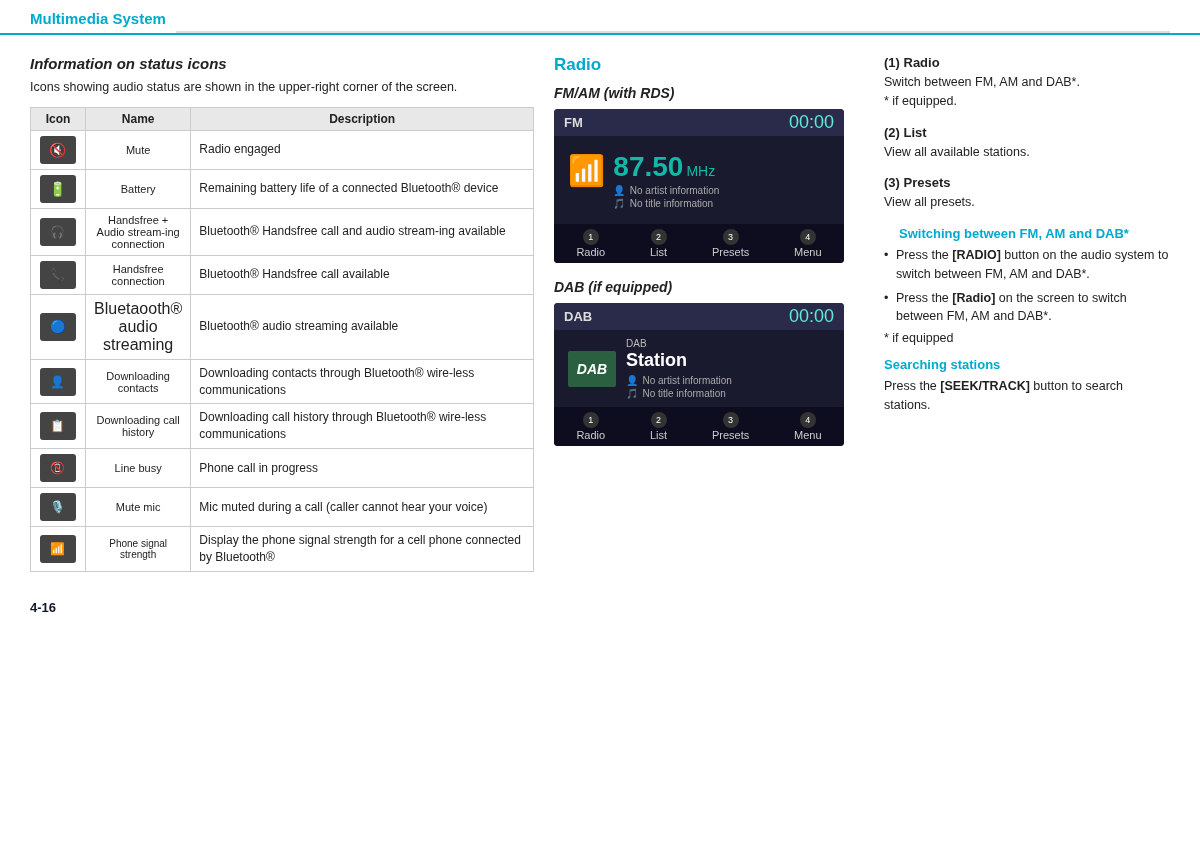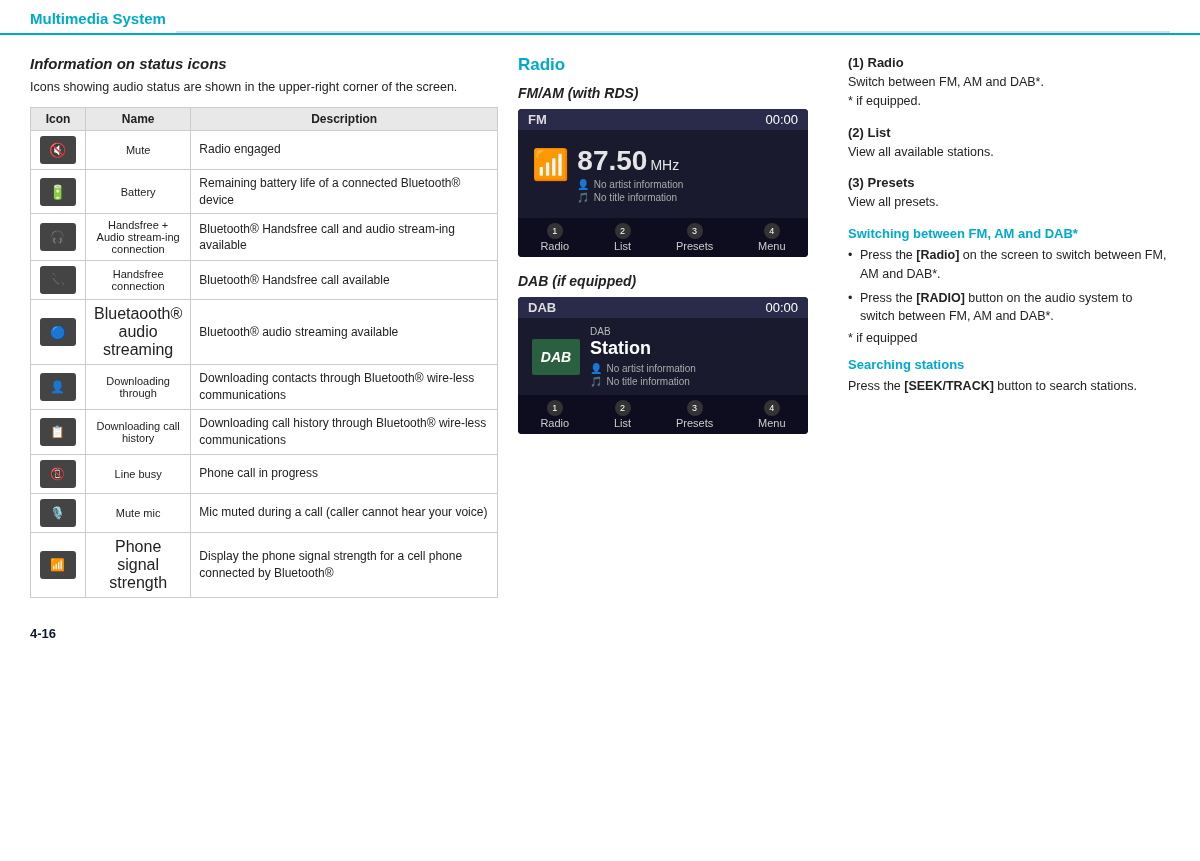--- a/index.html
+++ b/index.html
@@ -38,21 +38,21 @@
 
     
     .page-body {
       display: flex;
       padding: 20px 30px;
       gap: 20px;
     }
 
     
     .left-col {
-      width: 468px;
+      width: 504px;
       flex-shrink: 0;
     }
 
     .section-title-italic {
       font-style: italic;
       font-weight: bold;
       font-size: 15px;
       margin-bottom: 6px;
     }
 
@@ -141,31 +141,31 @@
       padding: 3px 10px;
       color: #ccc;
       font-size: 12px;
     }
     .screen-top-bar .band {
       color: #ddd;
       font-weight: bold;
       font-size: 13px;
     }
     .screen-top-bar .time {
-      color: #ffffff;
-      font-size: 13px;
+      color: #5eead4;
+      font-size: 18px;
     }
     .screen-content {
       padding: 10px 14px;
       color: white;
     }
     .fm-freq {
       font-size: 28px;
       font-weight: bold;
-      color: #e5e5e5;
+      color: #14b8a6;
       display: flex;
       align-items: baseline;
       gap: 3px;
     }
     .fm-freq .mhz {
       font-size: 14px;
       font-weight: normal;
     }
     .screen-info-row {
       display: flex;
@@ -340,41 +340,41 @@
     <td class="icon-name-cell" style="font-size:11px;">Handsfree connection</td>
     <td class="icon-desc-cell">Bluetooth® Handsfree call available</td>
   </tr>
           <tr>
     <td class="icon-cell"><div class="icon-box" style="background:#444; font-size:13px;">🔵</div></td>
     <td class="icon-name-cell" style="text-align:center; font-size:16px;">Bluetaooth® audio streaming</td>
     <td class="icon-desc-cell">Bluetooth® audio streaming available</td>
   </tr>
           <tr>
     <td class="icon-cell"><div class="icon-box" style="background:#444; font-size:12px;">👤</div></td>
-    <td class="icon-name-cell" style="text-align:center; font-size:11px;">Downloading through</td>
+    <td class="icon-name-cell" style="text-align:center; font-size:11px;">Downloading contacts</td>
     <td class="icon-desc-cell">Downloading contacts through Bluetooth® wire-less communications</td>
   </tr>
           <tr>
     <td class="icon-cell"><div class="icon-box" style="background:#444; font-size:12px;">📋</div></td>
     <td class="icon-name-cell" style="text-align:center; font-size:11px;">Downloading call history</td>
     <td class="icon-desc-cell">Downloading call history through Bluetooth® wire-less communications</td>
   </tr>
           <tr>
     <td class="icon-cell"><div class="icon-box" style="background:#444; font-size:12px;">📵</div></td>
     <td class="icon-name-cell" style="text-align:center; font-size:11px;">Line busy</td>
     <td class="icon-desc-cell">Phone call in progress</td>
   </tr>
           <tr>
     <td class="icon-cell"><div class="icon-box" style="background:#444; font-size:12px;">🎙️</div></td>
     <td class="icon-name-cell" style="text-align:center; font-size:11px;">Mute mic</td>
     <td class="icon-desc-cell">Mic muted during a call (caller cannot hear your voice)</td>
   </tr>
           <tr>
     <td class="icon-cell"><div class="icon-box" style="background:#444; font-size:12px;">📶</div></td>
-    <td class="icon-name-cell" style="font-size:16px;">Phone signal strength</td>
+    <td class="icon-name-cell" style="font-size:10px;">Phone signal strength</td>
     <td class="icon-desc-cell">Display the phone signal strength for a cell phone connected by Bluetooth®</td>
   </tr>
         </tbody>
     </table>
   </div>
 
   <div class="mid-col">
     <div class="radio-section-title">Radio</div>
     <div class="subsection-title-italic">FM/AM (with RDS)</div>
 
@@ -476,24 +476,24 @@
         <div class="numbered-section">
     <div class="numbered-title">(2) List</div>
     <div class="numbered-body">View all available stations.</div>
   </div>
         <div class="numbered-section">
     <div class="numbered-title">(3) Presets</div>
     <div class="numbered-body">View all presets.</div>
   </div>
       </div>
 
-    <div class="colored-subtitle" style="margin-top:6px;">Switching between FM, AM and DAB*</div>
+    <div class="colored-subtitle" style="margin-top:6px;margin-left:15px;">Switching between FM, AM and DAB*</div>
     <ul class="bullet-list" id="switching-bullets">
+        <li>Press the <span class="bold-bracket">[RADIO]</span> button on the audio system to switch between FM, AM and DAB*.</li>
         <li>Press the <span class="bold-bracket">[Radio]</span> on the screen to switch between FM, AM and DAB*.</li>
-        <li>Press the <span class="bold-bracket">[RADIO]</span> button on the audio system to switch between FM, AM and DAB*.</li>
       </ul>
     <div style="font-size:12.5px; margin-top:4px;">* if equipped</div>
 
     <div class="colored-subtitle" style="margin-top:12px;">Searching stations</div>
     <div class="numbered-body" id="searching-body">Press the <span class="bold-bracket">[SEEK/TRACK]</span> button to search stations.</div>
   </div>
 
 </div>
 
 <div class="page-number">4-16</div>

